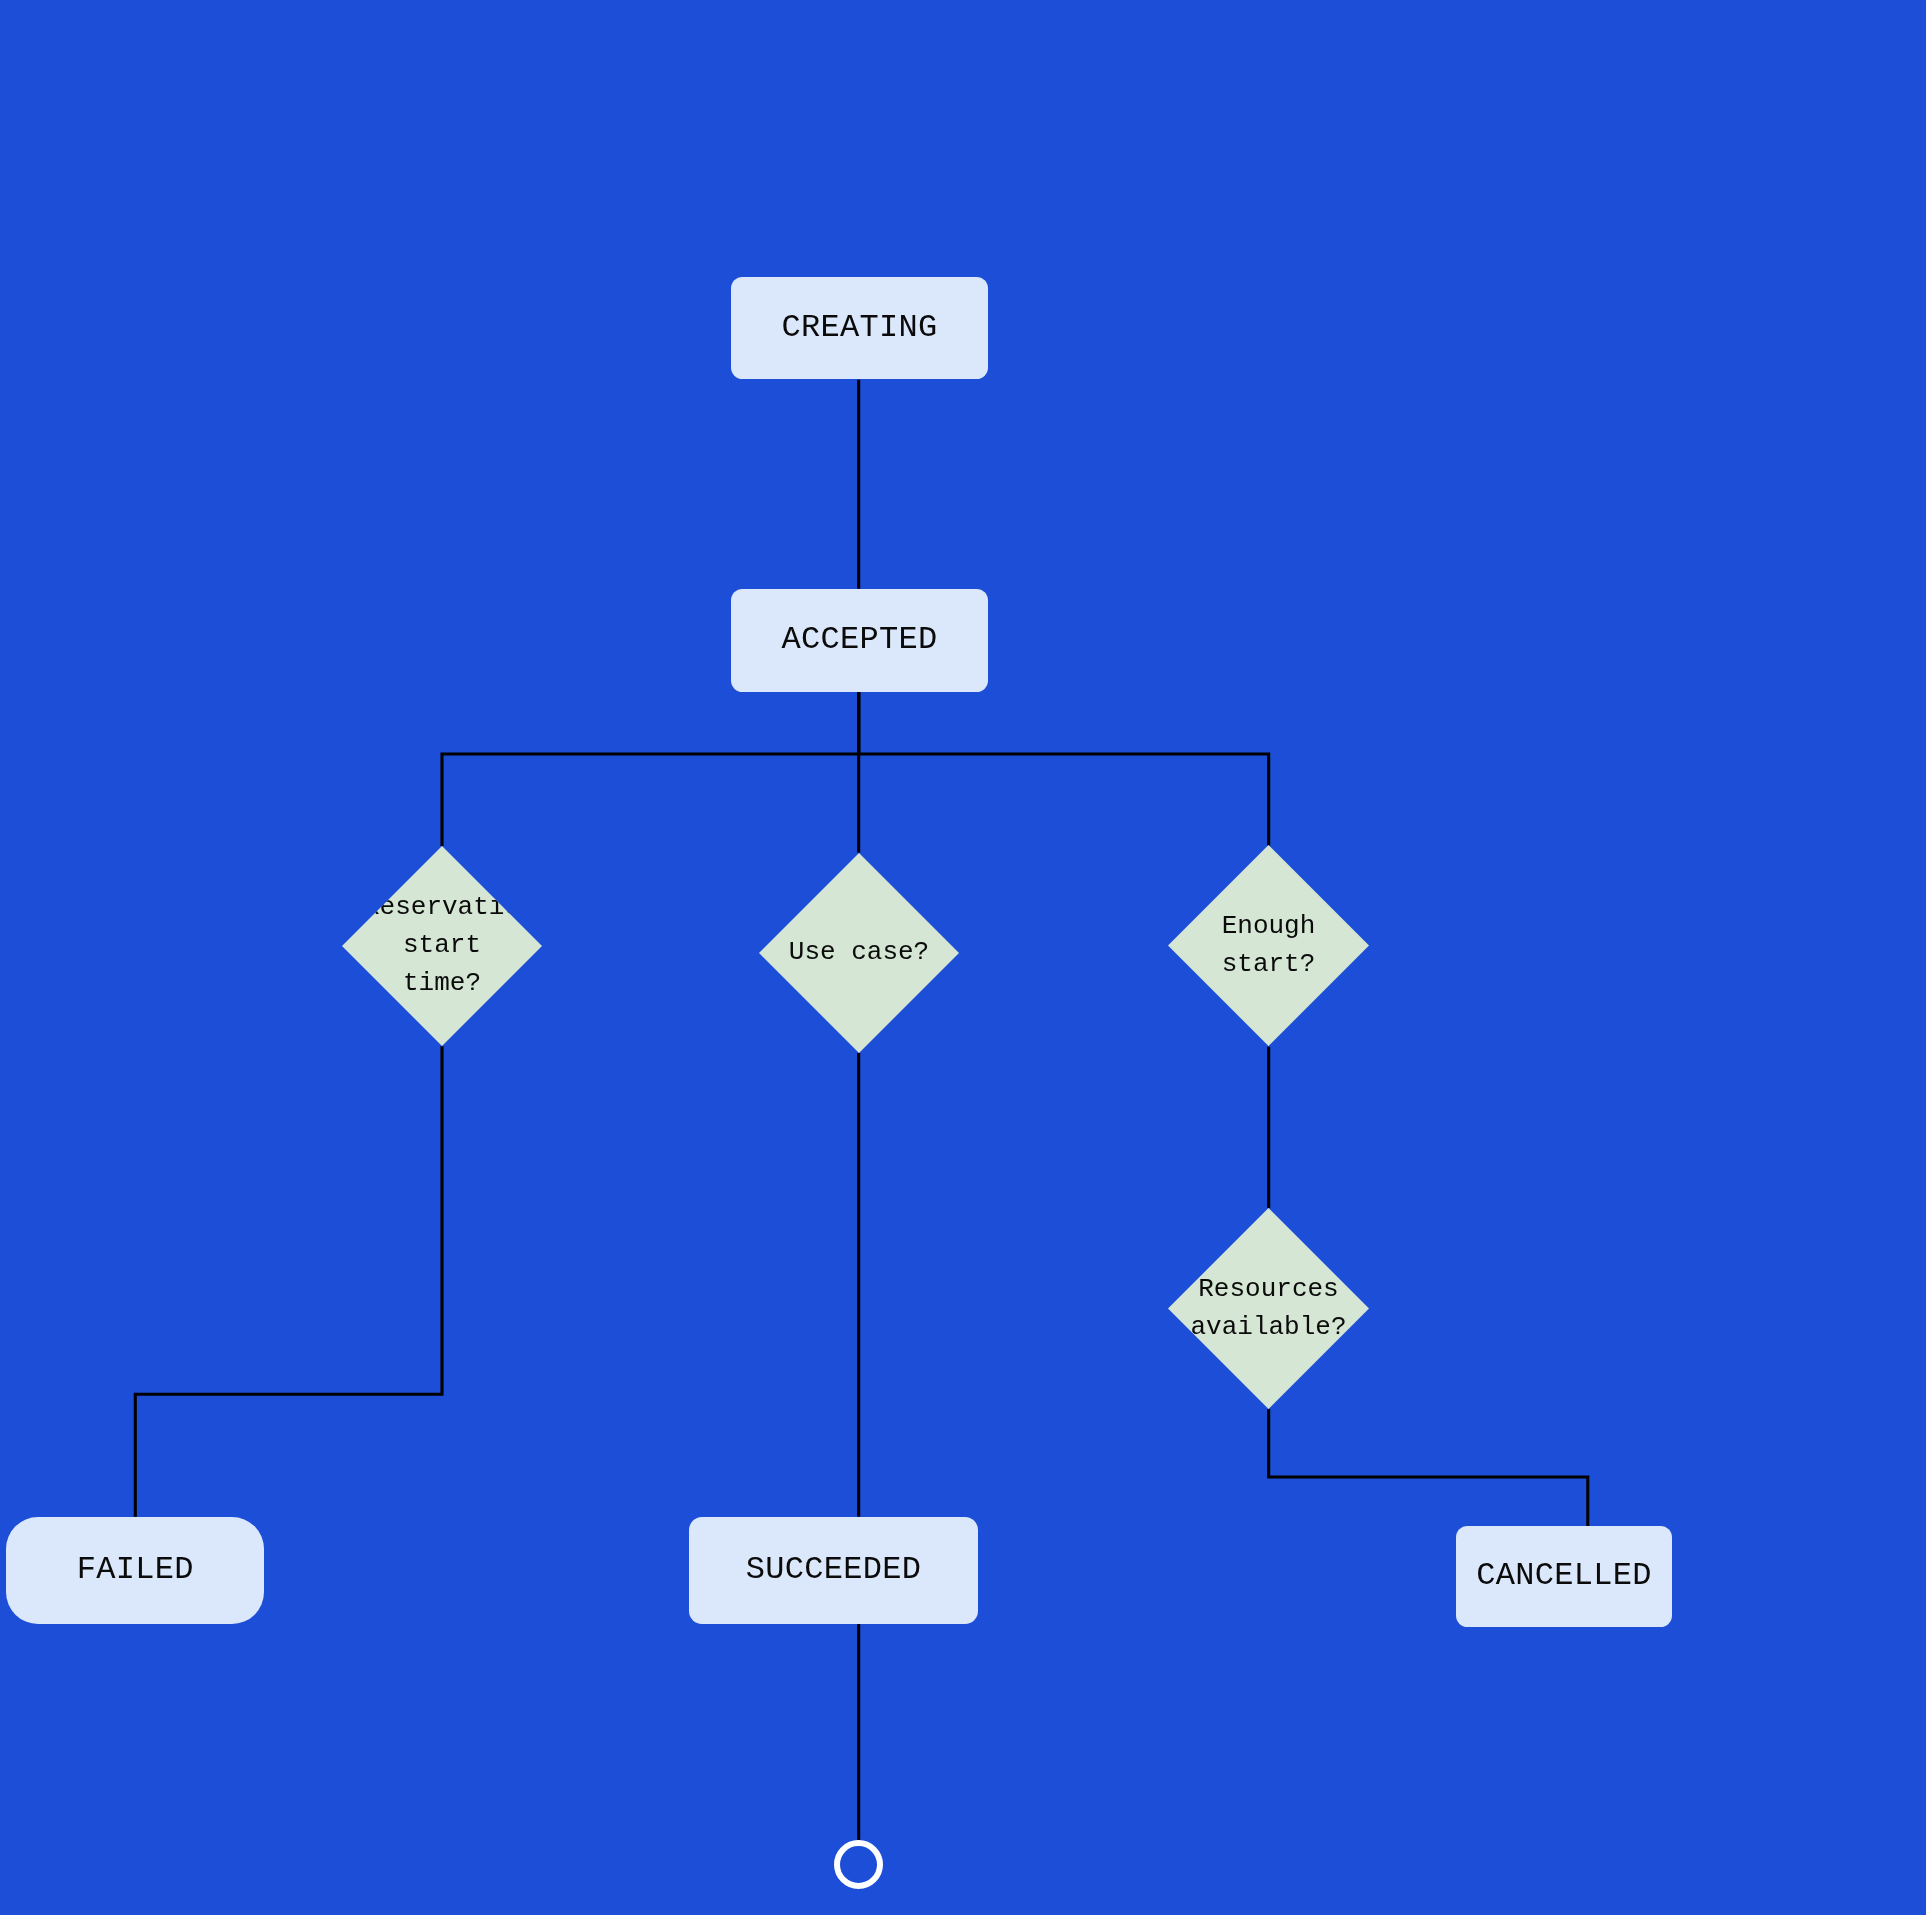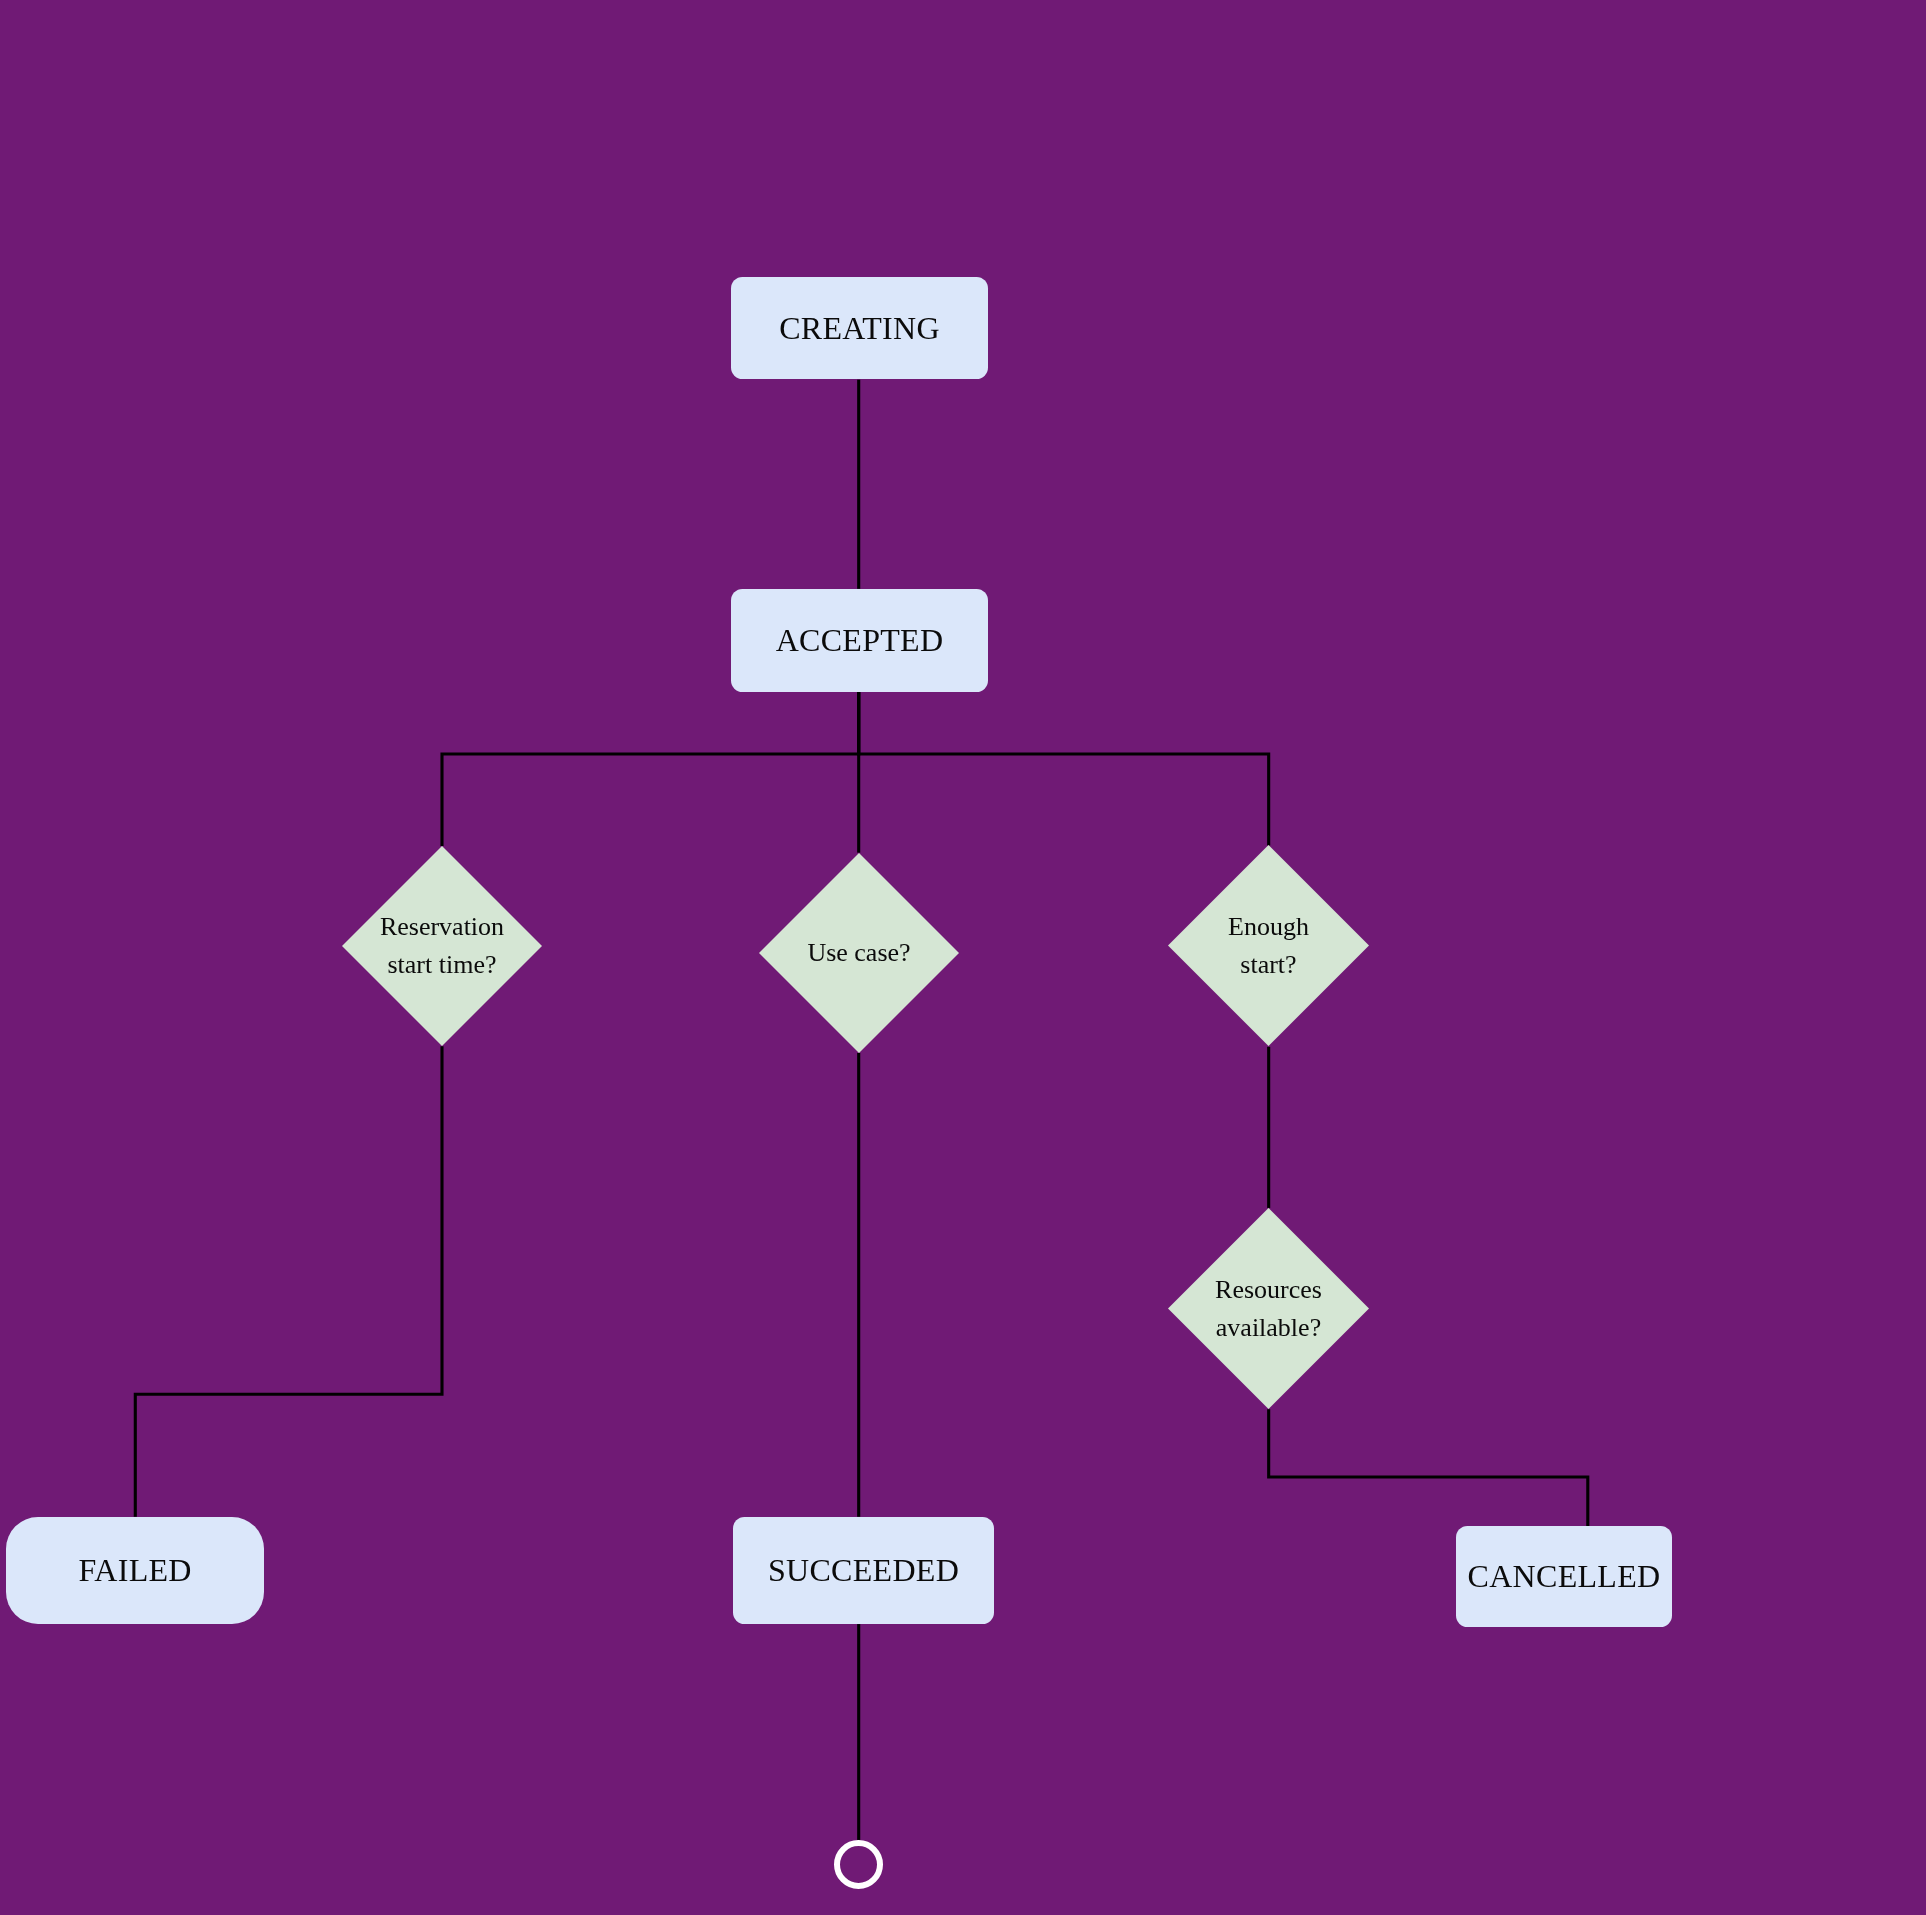--- a/index.html
+++ b/index.html
@@ -5,23 +5,23 @@
 <style>
   html, body {
     margin: 0;
     padding: 0;
     background: #000000;
   }
   #canvas {
     position: relative;
     width: 1926px;
     height: 1916px;
-    background: #701a75;
+    background: #1d4ed8;
     overflow: hidden;
-    font-family: Liberation Serif, serif;
+    font-family: Liberation Mono, monospace;
   }
 
   
   .state-box {
     position: absolute;
     display: flex;
     align-items: center;
     justify-content: center;
     background: #dbe7fa;
     border-radius: 11.4px;
@@ -111,20 +111,20 @@
 start?</span>
   </div>
 
   <div class="decision" style="left:1168px; top:1208px; width:201px; height:201px;">
     <span class="decision-label">Resources
 available?</span>
   </div>
 
   <div class="state-box" style="left:6.2px; top:1517px; width:258px; height:107px;border-radius:32px;">FAILED</div>
 
-  <div class="state-box" style="left:733px; top:1517px; width:261px; height:107px;">SUCCEEDED</div>
+  <div class="state-box" style="left:689px; top:1517px; width:289px; height:107px;border-radius:13px;">SUCCEEDED</div>
 
   <div class="state-box" style="left:1456px; top:1526px; width:216px; height:101px;">CANCELLED</div>
 
   <div class="end-ring" style="left:834px; top:1840px; width:49px; height:49px;"></div>
 
 </div>
 
 
 </body></html>

